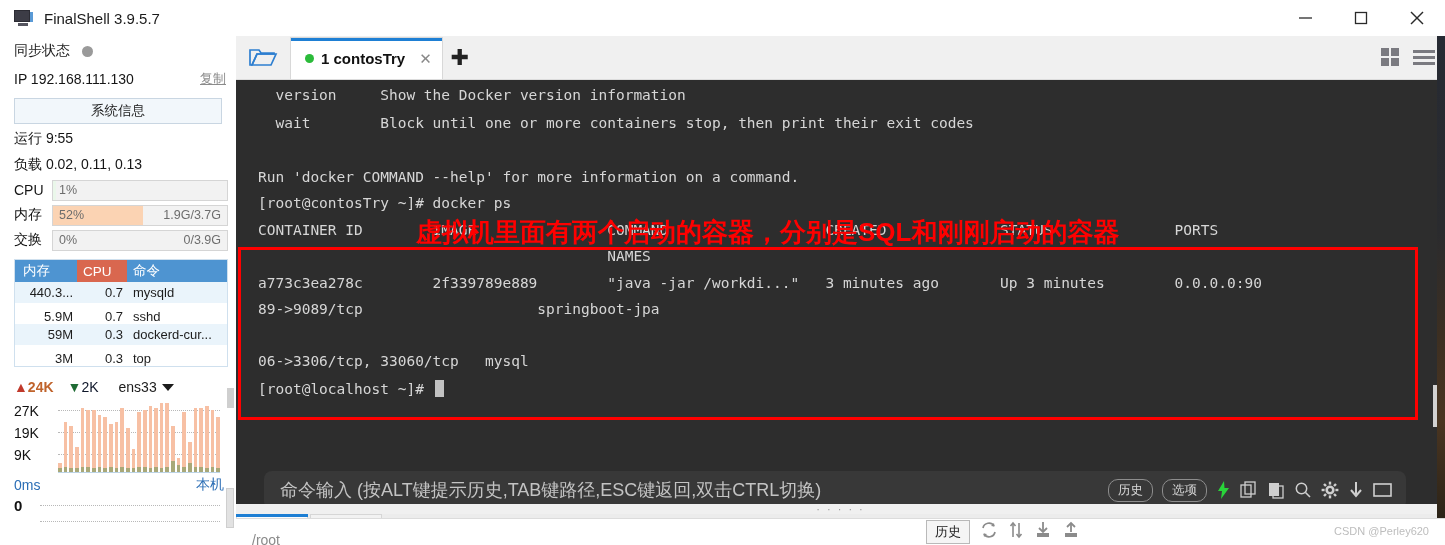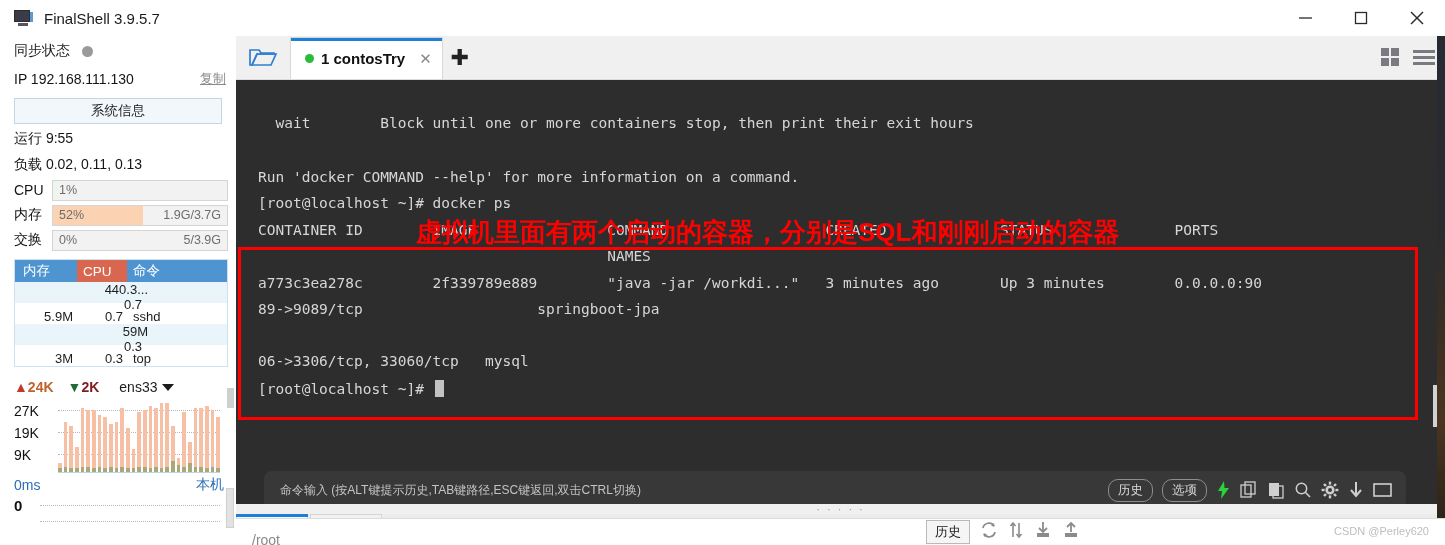--- a/index.html
+++ b/index.html
@@ -110,21 +110,21 @@
     margin: 8px 8px 0 14px; border: 1px solid #cfe0ee;
   }
   #proc-head { display: flex; height: 22px; }
   #proc-head .h {
     display: flex; align-items: center; font-size: 13.5px; color: #ffffff;
   }
   #proc-head .h1 { width: 62px; background: #4e94d1; padding-left: 8px; }
   #proc-head .h2 { width: 50px; background: #d9674f; padding-left: 6px; }
   #proc-head .h3 { flex: 1; background: #4e94d1; padding-left: 6px; }
   .proc-row { display: flex; height: 21px; align-items: center; }
-  .proc-row.alt { background: #eaf4fb; flex-direction: column; }
+  .proc-row.alt { background: #eaf4fb; }
   .proc-row.white { background: #ffffff; align-items: flex-end; }
   .pc-mem {
     width: 62px; text-align: right; padding-right: 4px;
     font-size: 13px; color: #1d1d1d; position: relative;
   }
   .pc-cpu {
     width: 50px; text-align: right; padding-right: 4px;
     font-size: 13px; color: #1d1d1d; position: relative;
   }
   .pc-cmd {
@@ -133,21 +133,21 @@
   }
 
   
   #net-head {
     display: flex; align-items: center; height: 24px;
     padding-left: 14px; margin-top: 8px; font-size: 14px;
   }
   .up-arrow { color: #c0392b; font-weight: bold; }
   #net-up { color: #c0632b; font-weight: bold; margin-right: 14px; }
   .dn-arrow { color: #1f6b34; font-weight: bold; }
-  #net-down { color: #7f1d1d; font-weight: bold; }
+  #net-down { color: #0f172a; font-weight: normal; }
   #net-iface { margin-left: 20px; color: #1c1c1c; display: flex; align-items: center; }
   #net-iface .caret {
     margin-left: 5px; width: 0; height: 0;
     border-left: 6px solid transparent; border-right: 6px solid transparent;
     border-top: 7px solid #1c1c1c;
   }
 
   
   #net-chart-wrap {
     position: relative; margin-left: 14px; margin-right: 12px;
@@ -274,21 +274,21 @@
     background: #d2d2d2;
   }
 
   
   #cmdbar {
     position: absolute; left: 28px; top: 391px; width: 1142px; height: 38px;
     background: #383838; border-radius: 8px;
     display: flex; align-items: center;
   }
   #cmd-placeholder {
-    margin-left: 16px; font-size: 12px; color: #c3c3c3;
+    margin-left: 16px; font-size: 18px; color: #c3c3c3;
     font-family: "Liberation Sans", sans-serif;
   }
   #cmd-right { margin-left: auto; display: flex; align-items: center; padding-right: 14px; gap: 9px; }
   .pill {
     border: 1px solid #8d8d8d; border-radius: 10px; padding: 2px 9px;
     font-size: 12.5px; color: #d8d8d8;
     font-family: "Liberation Sans", sans-serif;
   }
   .cicon { color: #cfcfcf; display: flex; align-items: center; }
   .cicon.bolt { color: #29d43a; }
@@ -414,21 +414,21 @@
         <span class="pct">52%</span>
         <span class="amt">1.9G/3.7G</span>
       </span>
     </div>
 
     <div class="meter-row">
       <span class="meter-label">交换</span>
       <span class="meter">
         <span class="fill" id="swap-fill" style="width: 0%; background: rgb(242, 242, 242);"></span>
         <span class="pct">0%</span>
-        <span class="amt">5/3.9G</span>
+        <span class="amt">0/3.9G</span>
       </span>
     </div>
 
     <div id="proc-table">
       <div id="proc-head">
         <div class="h h1">内存</div>
         <div class="h h2">CPU</div>
         <div class="h h3">命令</div>
       </div>
       <div class="proc-row alt">
@@ -633,23 +633,24 @@
           </span>
         <span id="menu-icon">
             <i></i>
             <i></i>
             <i></i>
           </span>
       </div>
     </div>
 
     <div id="terminal">
-      <div class="tline" style="top:34px">  wait        Block until one or more containers stop, then print their exit hours</div>
+      <div class="tline" style="top:6px">  version     Show the Docker version information</div>
+      <div class="tline" style="top:34px">  wait        Block until one or more containers stop, then print their exit codes</div>
       <div class="tline" style="top:88px">Run 'docker COMMAND --help' for more information on a command.</div>
-      <div class="tline" style="top:114px">[root@localhost ~]# docker ps</div>
+      <div class="tline" style="top:114px">[root@contosTry ~]# docker ps</div>
       <div class="tline" style="top:141px">CONTAINER ID        IMAGE               COMMAND                  CREATED             STATUS              PORTS</div>
       <div class="tline" style="top:167px">                                        NAMES</div>
       <div class="tline" style="top:194px">a773c3ea278c        2f339789e889        "java -jar /workdi..."   3 minutes ago       Up 3 minutes        0.0.0.0:90</div>
       <div class="tline" style="top:220px">89-&gt;9089/tcp                    springboot-jpa</div>
       <div class="tline" style="top:272px">06-&gt;3306/tcp, 33060/tcp   mysql</div>
       <div class="tline" style="top:300px">[root@localhost ~]#</div>
       <div id="cursor" style="left:199px; top:300px"></div>
 
       <div id="red-box" style="left: 2px; top: 167px; width: 1180px; height: 173px; border-color: rgb(255, 0, 0);"></div>
 

